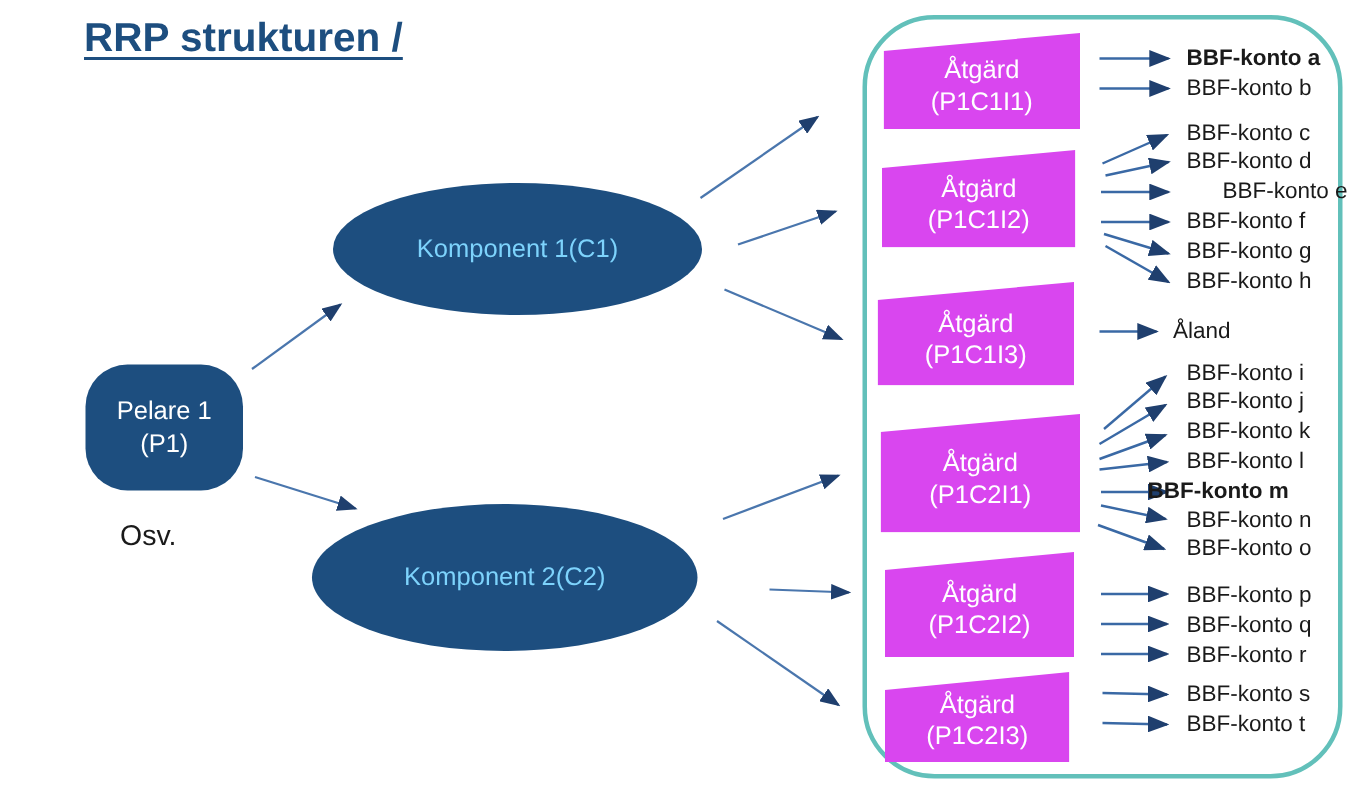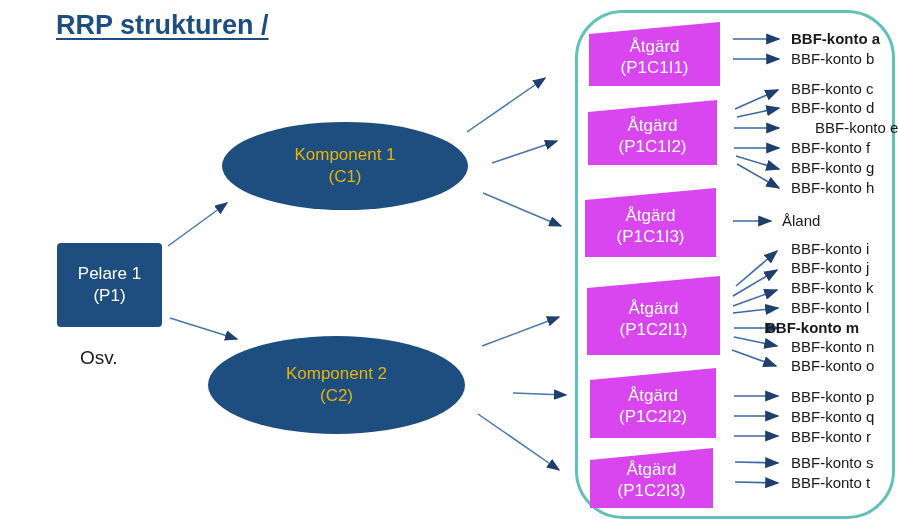--- a/index.html
+++ b/index.html
@@ -3,27 +3,27 @@
 <meta charset="utf-8">
 <style>
   html,body{margin:0;padding:0;background:#fff;}
   #stage{position:relative;width:898px;height:528px;background:#ffffff;overflow:hidden;
          font-family:"Liberation Sans","DejaVu Sans",sans-serif;}
   .abs{position:absolute;}
   
   #title{left:33px;top:8px;font-size:27px;font-weight:bold;color:#1d4e7f;
          line-height:34px;text-decoration:underline;text-underline-offset:4px;white-space:nowrap;margin-left:23px;}
   
-  #pillar{left:57px;top:243px;width:105px;height:84px;background:#1d4e7f;border-radius:4px;
+  #pillar{left:57px;top:243px;width:105px;height:84px;background:#1d4e7f;border-radius:28px;
           display:flex;flex-direction:column;align-items:center;justify-content:center;
           color:#fff;font-size:17px;line-height:22px;text-align:center;}
   #etc{left:80px;top:347px;font-size:19px;color:#1a1a1a;}
   
-  .ellipse{background:#1d4e7f;border-radius:50%;display:flex;flex-direction:column;
-           align-items:center;justify-content:center;color:#eab308;font-size:17px;
+  .ellipse{background:#1d4e7f;border-radius:50%;display:flex;flex-direction:row;
+           align-items:center;justify-content:center;color:#7dd3fc;font-size:17px;
            line-height:22px;text-align:center;}
   #comp1{left:222px;top:122px;width:246px;height:88px;}
   #comp2{left:208px;top:336px;width:257px;height:98px;}
   
   #container{left:575px;top:10px;width:314px;height:503px;border:3.5px solid #62c0ba;
              border-radius:48px;background:transparent;}
   
   .action{background:#d946ef;color:#fff;font-size:17px;line-height:21px;text-align:center;
           display:flex;flex-direction:column;align-items:center;justify-content:center;
           clip-path:polygon(0 12px,100% 0,100% 100%,0 100%);padding-top:6px;box-sizing:border-box;}

